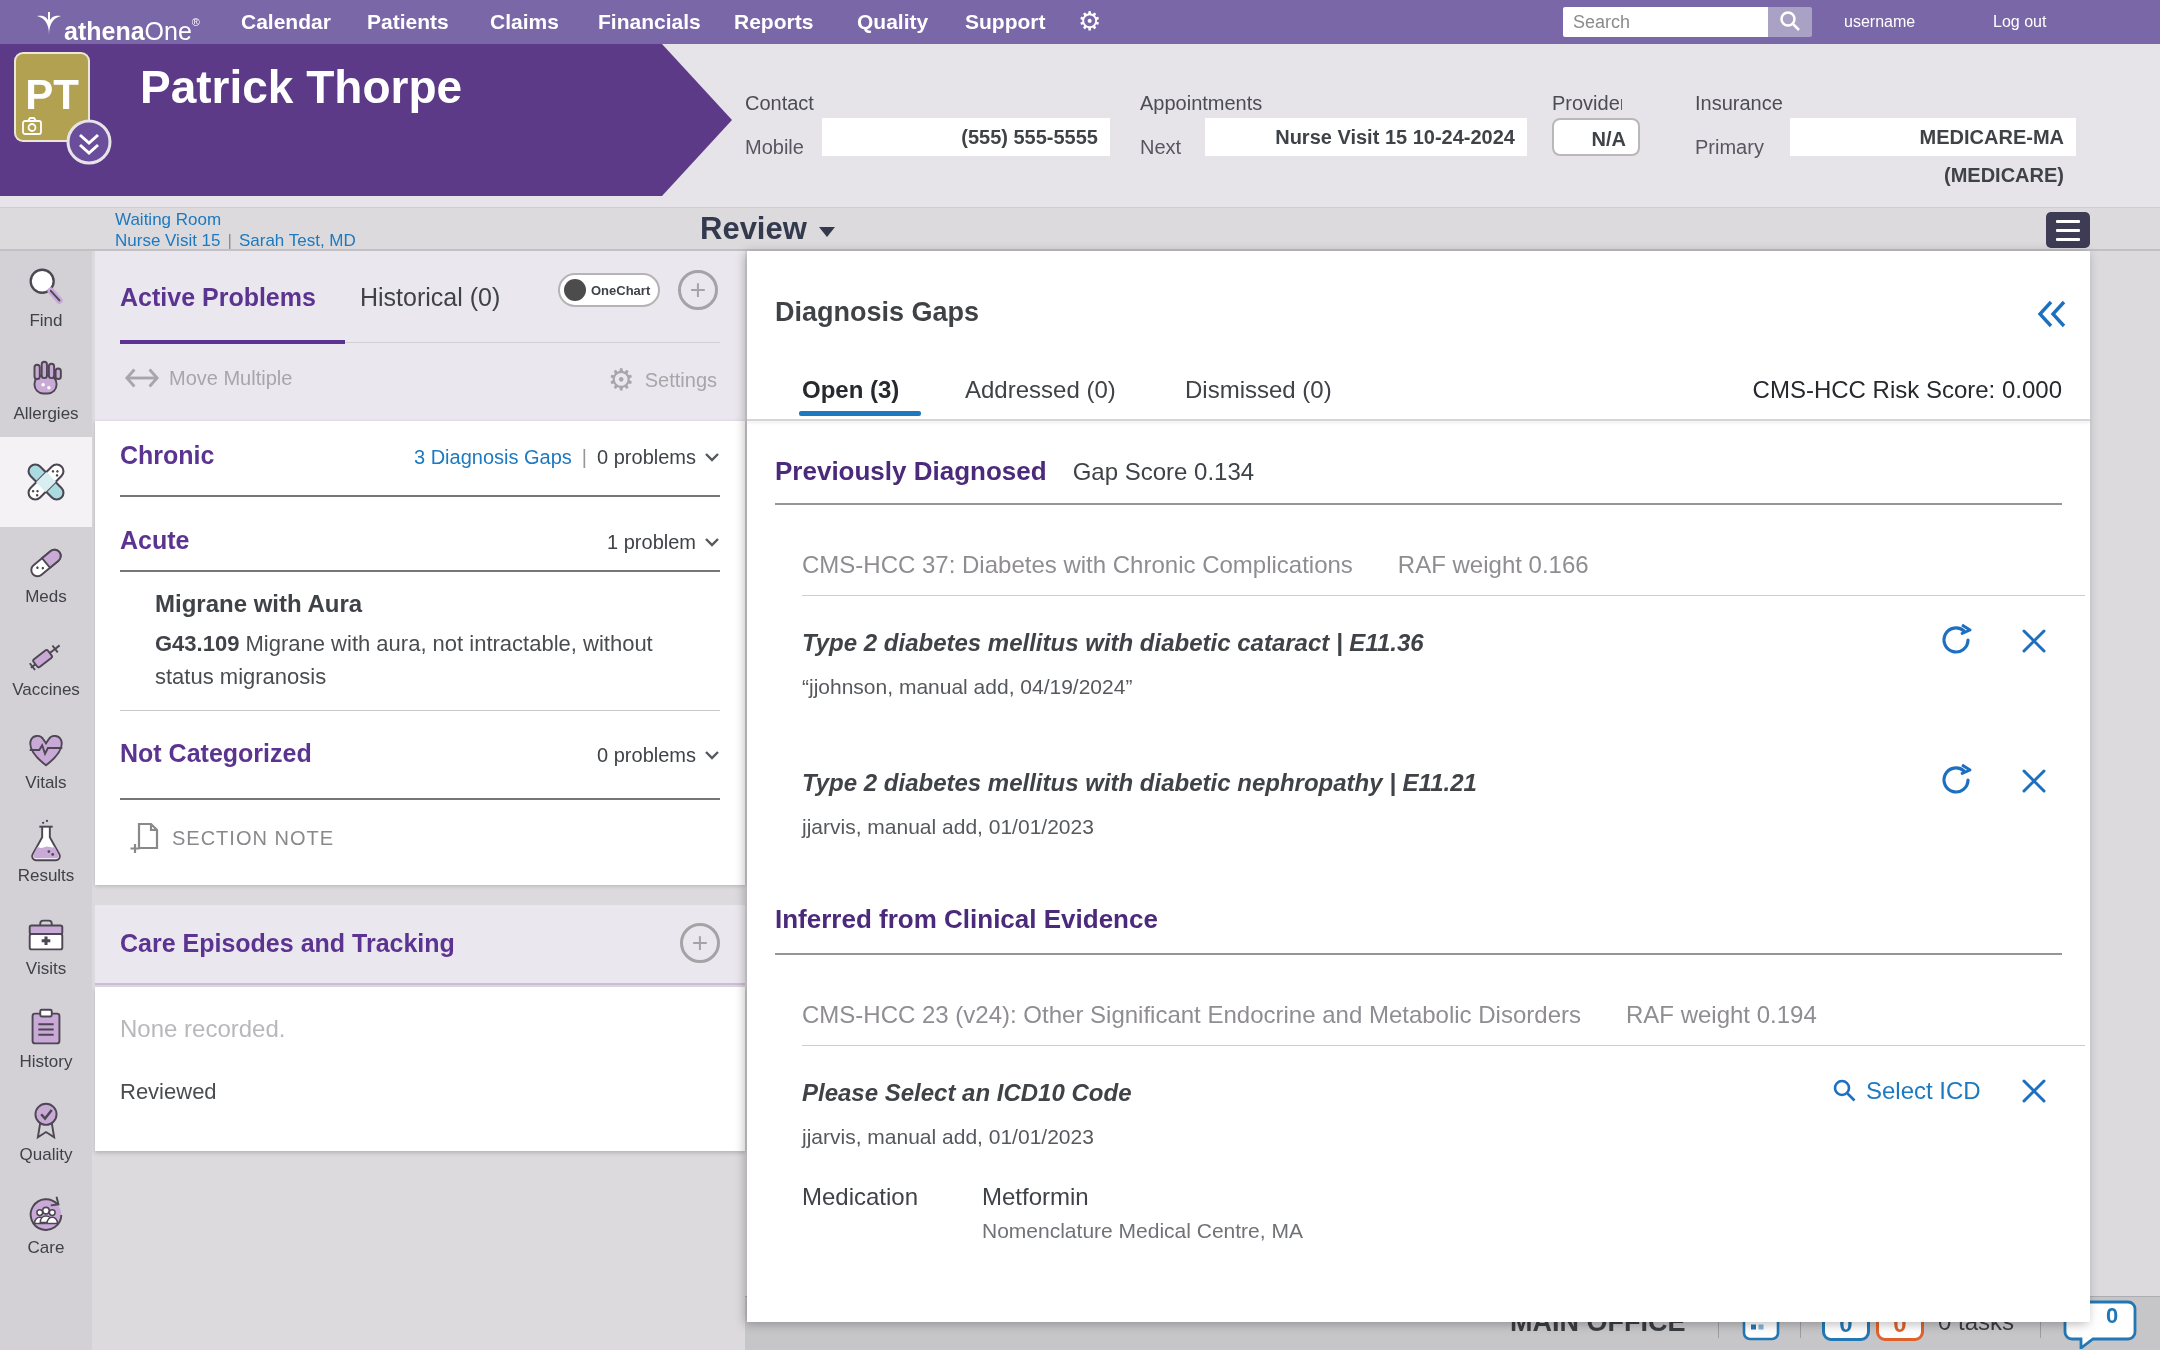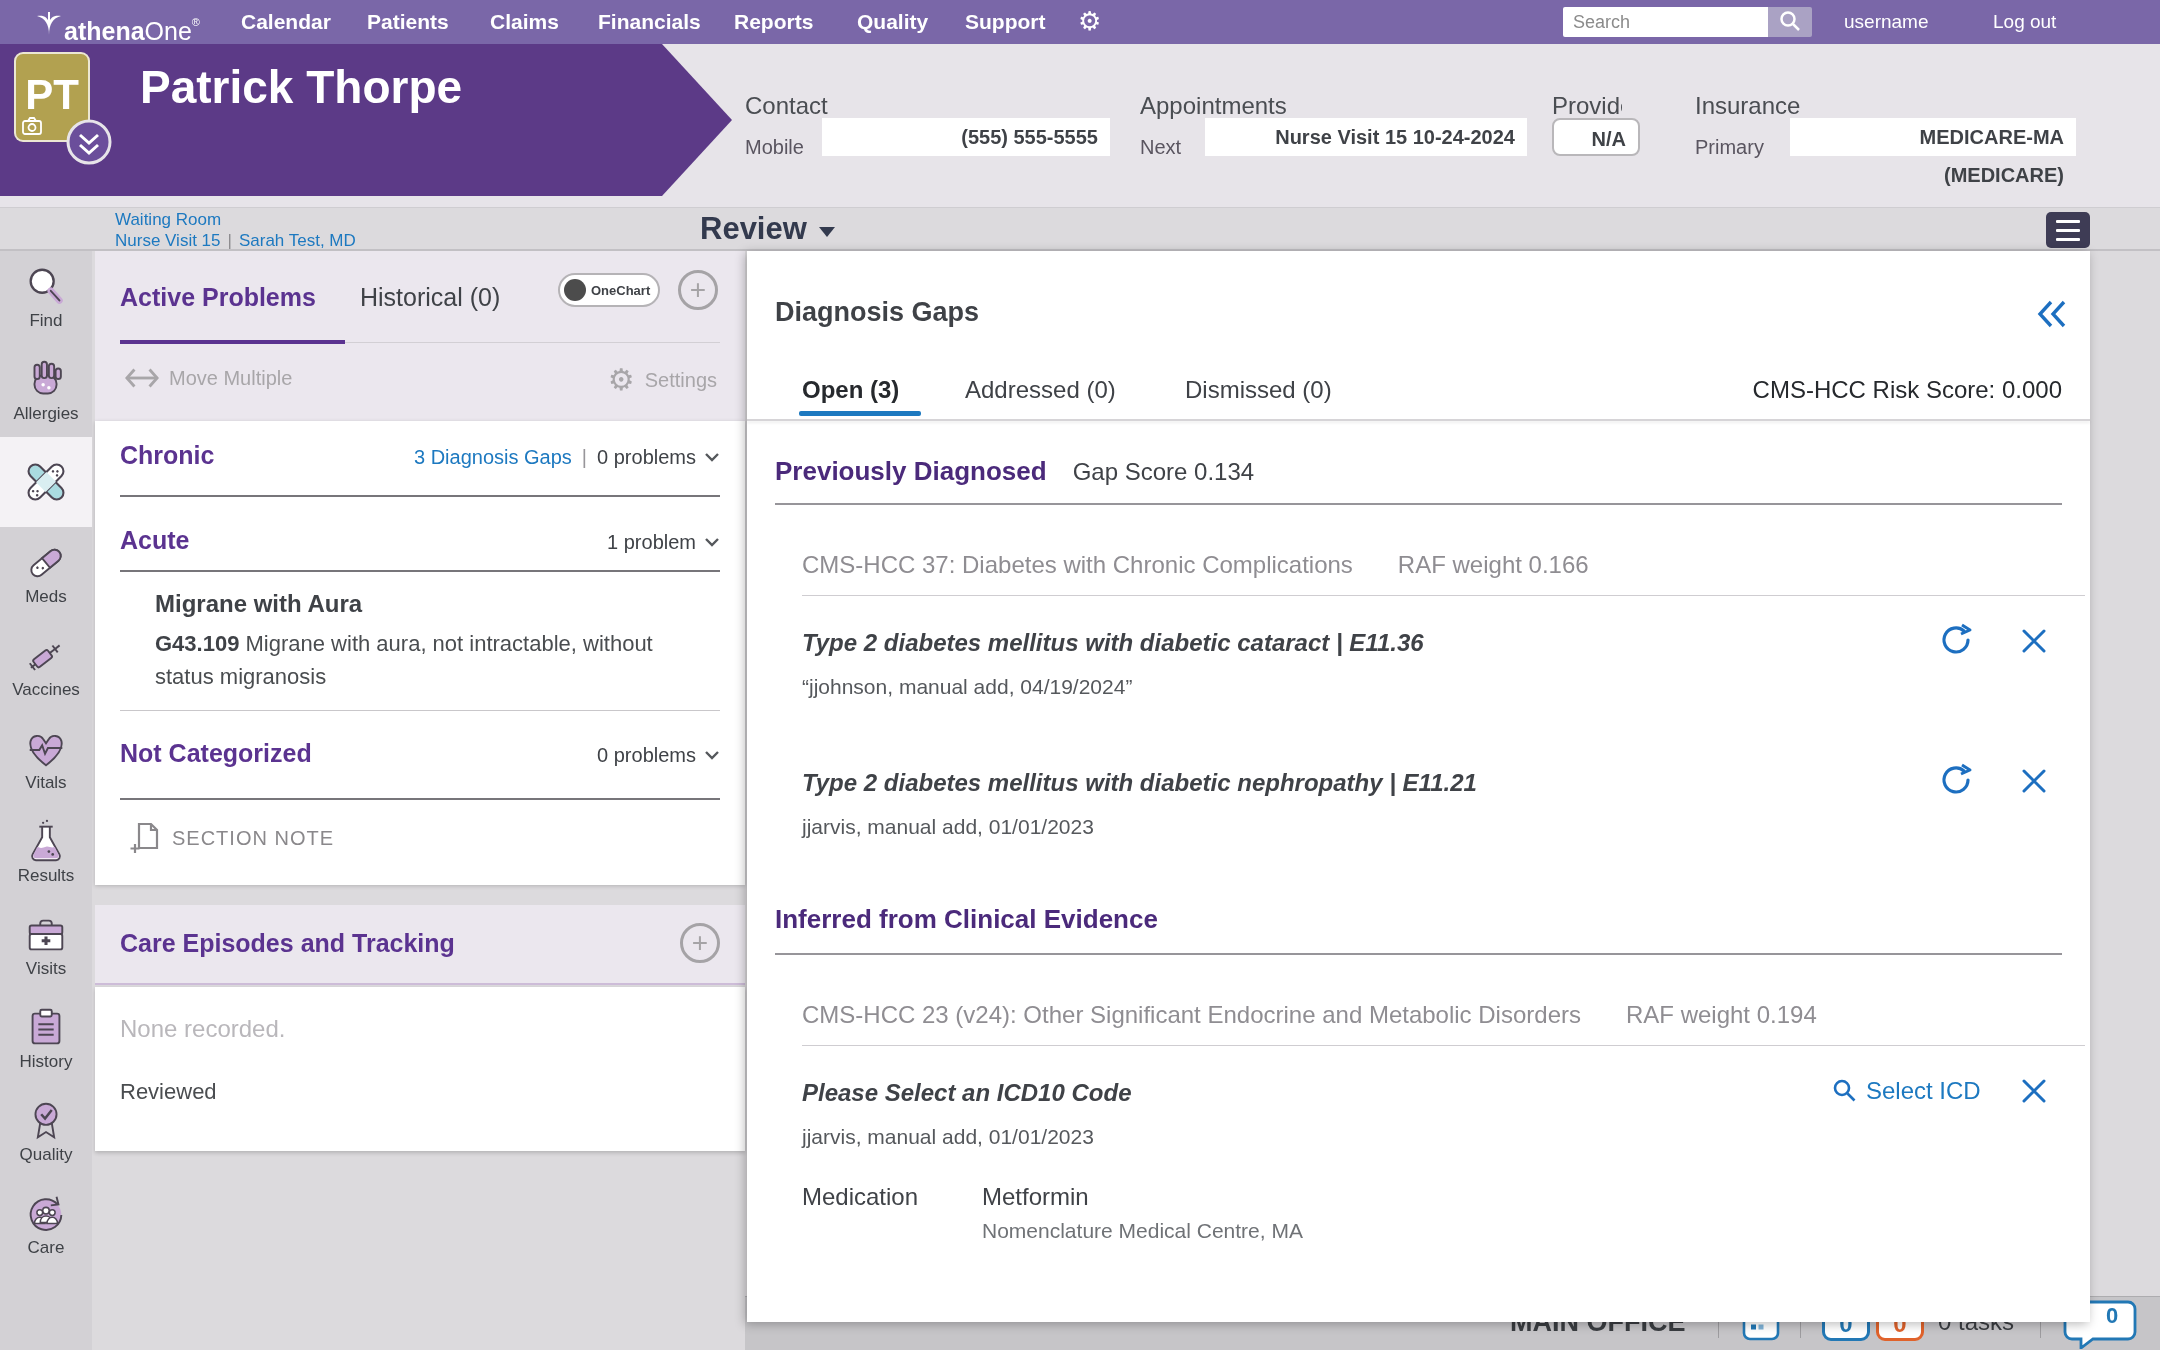--- a/index.html
+++ b/index.html
@@ -16,37 +16,37 @@
   .brand { position:absolute; left:64px; top:0; height:44px; line-height:44px; color:#fff; font-size:25px; }
   .brand b { font-weight:700; } .brand .one { font-weight:300; }
   .brand sup { font-size:11px; vertical-align:14px; }
   .leaf { position:absolute; left:36px; top:8px; }
   .nav-item { position:absolute; top:0; height:44px; line-height:44px; color:#fff; font-size:21px; font-weight:600; cursor:pointer; }
   .gear-top { position:absolute; left:1078px; top:0; height:44px; line-height:42px; color:#fff; font-size:26px; cursor:pointer; }
   .search-wrap { position:absolute; left:1563px; top:7px; }
   .search-input { width:205px; height:30px; border:none; border-radius:2px 0 0 2px; padding:0 10px; font-size:18px; font-family:"Liberation Sans",sans-serif; color:#333; }
   .search-input::placeholder { color:#8b8b8b; }
   .search-btn { position:absolute; left:205px; top:0; width:44px; height:30px; background:#aaa2c4; border:none; border-radius:0 2px 2px 0; cursor:pointer; }
-  .topnav .user { position:absolute; top:0; height:44px; line-height:44px; color:#fff; font-size:19px; cursor:pointer; }
+  .topnav .user { position:absolute; top:0; height:44px; line-height:44px; color:#fff; font-size:16px; cursor:pointer; }
 
   
   .header-band { position:absolute; left:0; top:44px; width:2160px; height:163px; background:#e7e4e9; z-index:10; }
   .banner { position:absolute; left:0; top:0; width:732px; height:152px; background:#5c3a87;
             clip-path:polygon(0 0, 662px 0, 100% 50%, 662px 100%, 0 100%); }
   .avatar { position:absolute; left:14px; top:8px; width:76px; height:90px; background:#b2a150;
             border:2px solid rgba(255,255,255,.75); border-radius:9px; color:#fff;
             font-size:42px; font-weight:700; text-align:center; line-height:82px; }
   .avatar svg { position:absolute; left:6px; bottom:5px; }
   .p-name { position:absolute; left:140px; top:16px; color:#fff; font-size:46px; font-weight:700; }
   .p-demo { position:absolute; left:140px; top:68px; color:#fff; font-size:24px; }
   .p-demo .sep { color:#a48fc5; margin:0 10px; font-weight:300; }
   .p-demo .note { vertical-align:-4px; margin-left:10px; }
   .chev-circle { position:absolute; left:66px; top:119px; width:46px; height:46px; cursor:pointer; z-index:25; }
 
-  .col-header { position:absolute; font-size:24px; color:#4a4d52; top:48px; }
+  .col-header { position:absolute; font-size:20px; color:#4a4d52; top:48px; }
   .fld-label { position:absolute; top:84px; font-size:20px; color:#5a5560; height:38px; line-height:38px; }
   .fld { position:absolute; top:74px; height:38px; background:#fff; font-size:20px; font-weight:700; color:#3f4247;
          line-height:38px; text-align:right; padding:0 12px; }
   .fld.bordered { border:2px solid #b9b7ba; border-radius:8px; }
   .hdr-clip { overflow:hidden; white-space:nowrap; width:70px; }
 
   
   .review-bar { position:absolute; left:0; top:207px; width:2160px; height:44px; background:#dcdadd;
                 border-top:1px solid #cfcdd1; border-bottom:2px solid #c2c0c4; z-index:5; }
   .wr-links { position:absolute; left:115px; top:1px; font-size:17px; line-height:21px; }

